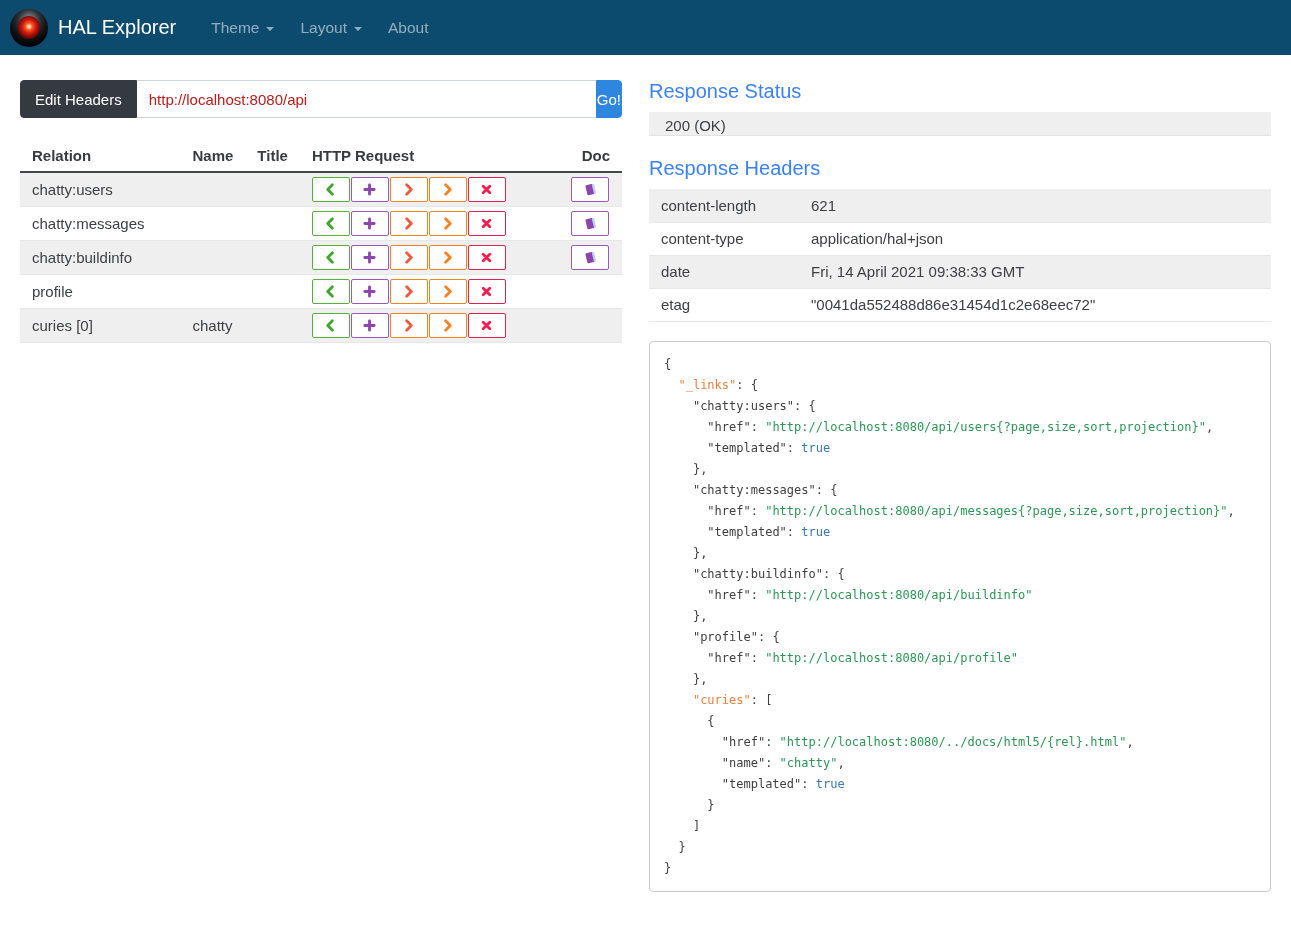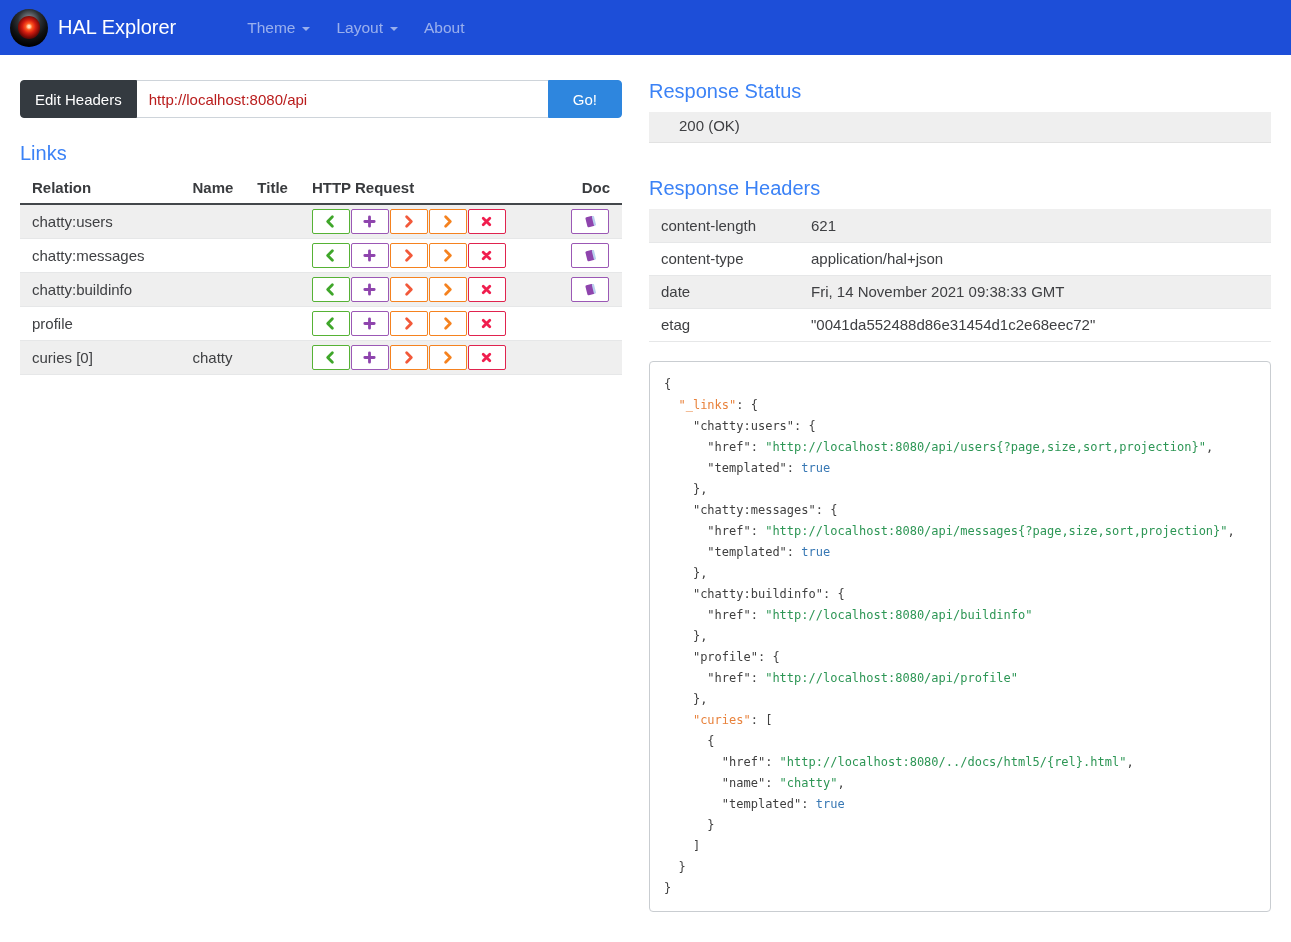--- a/index.html
+++ b/index.html
@@ -1,19 +1,19 @@
 <!DOCTYPE html>
 <html><head>
 <meta charset="utf-8">
 <style>
   * { box-sizing: border-box; margin: 0; padding: 0; }
   html,body { width: 1291px; background:#fff; font-family:"Liberation Sans","DejaVu Sans",sans-serif; color:#3f4043; }
 
   
-  .navbar { height:55px; background:#1d4ed8; display:flex; align-items:center; padding:0 16px 0 10px;gap:36px; }
+  .navbar { height:55px; background:#0c4a6e; display:flex; align-items:center; padding:0 16px 0 10px; }
   .brand { display:flex; align-items:center; gap:10px; color:#fff; font-size:20px; text-decoration:none; margin-right:22px; cursor:pointer; }
   .hal-eye { width:38px; height:38px; border-radius:50%; position:relative; flex:0 0 38px;
     background: radial-gradient(circle at 50% 30%, #c3c8cd 0%, #757b82 12%, #2c3034 34%, #101214 55%, #000 78%); }
   .hal-eye::after { content:""; position:absolute; left:20%; top:21%; width:60%; height:60%; border-radius:50%;
     background: radial-gradient(circle at 50% 46%, #ffddb2 0 7%, #ff5a1f 20%, #d31c10 40%, #7a0a06 64%, #2a0402 88%, #170101 100%); }
   .nav-menu { display:flex; align-items:center; }
   .nav-link { color:rgba(255,255,255,.55); font-size:15.5px; text-decoration:none; padding:0 13px; cursor:pointer; }
   .caret { display:inline-block; margin-left:7px; vertical-align:2px; border-left:4px solid transparent; border-right:4px solid transparent; border-top:4px solid currentColor; }
 
   
@@ -21,38 +21,38 @@
   .col-left  { flex:0 0 602px; }
   .col-right { flex:1 1 auto; min-width:0; }
 
   
   .input-group { display:flex; height:38px; margin-bottom:24px; }
   .btn-dark { background:#343a40; color:#fff; border:1px solid #343a40; border-radius:4px 0 0 4px;
     font-family:inherit; font-size:15px; padding:0 14px; cursor:pointer; white-space:nowrap; }
   .url-input { flex:1 1 auto; border:1px solid #ced4da; border-left:none; border-right:none; padding:0 12px;
     font-family:inherit; font-size:15px; color:#b91c1c; outline:none; }
   .btn-go { background:#2e86de; color:#fff; border:1px solid #2e86de; border-radius:0 4px 4px 0;
-    font-family:inherit; font-size:15px; padding:0 24px; cursor:pointer; }
+    font-family:inherit; font-size:15px; padding:0 0; cursor:pointer; }
 
   
   .sec-title { font-size:20px; font-weight:400; color:#3b82f6; margin:0 0 9px 0; line-height:1.15; }
 
   
   table { border-collapse:collapse; width:100%; }
   .links-table th { text-align:left; font-size:15px; font-weight:700; color:#393b3e; padding:5px 12px 7px 12px; border-bottom:2px solid #43474b; }
   .links-table td { font-size:15px; padding:4px 12px; height:33px; vertical-align:middle;margin-top:12px; }
   .links-table tbody tr:nth-child(odd) { background:#efefef; }
   .links-table tbody tr { border-bottom:1px solid #e6e7e8; }
   .col-doc { text-align:right !important; }
   .hbtn { display:inline-flex; align-items:center; justify-content:center; width:38px; height:25px;
     background:#fff; border:1px solid; border-radius:2px; margin-right:1px; cursor:pointer; padding:0; }
   .hbtn svg { display:block; }
 
   
-  .status-row { background:#efefef; border-bottom:1px solid #e2e2e2; font-size:15px; padding:5px 30px; height:31px; margin-bottom:34px; }
+  .status-row { background:#efefef; border-bottom:1px solid #e2e2e2; font-size:15px; padding:5px 16px; height:24px; margin-bottom:21px; }
   .headers-table { margin-bottom:19px; }
   .headers-table td { font-size:15px; padding:6px 12px; height:33px; vertical-align:middle; border-bottom:1px solid #e6e7e8; }
   .headers-table tr:nth-child(odd) { background:#efefef; }
   .hdr-name { width:150px; }
 
   .body-card { border:1px solid #c9cdd1; border-radius:4px; padding:12px 14px; overflow:hidden;
     font-family:"DejaVu Sans Mono","Liberation Mono",monospace; font-size:12px; line-height:21px; color:#404040; white-space:pre; }
   .j-k   { color:#404040; }
   .j-p   { color:#404040; }
   .j-rel { color:#e8823c; }
@@ -76,21 +76,20 @@
 
 <div class="container">
 
   <div class="col-left">
     <div class="input-group">
       <button class="btn-dark">Edit Headers</button>
       <input class="url-input" type="text" value="http://localhost:8080/api" style="">
       <button class="btn-go">Go!</button>
     </div>
 
-    <h2 class="sec-title">Links</h2>
     <table class="links-table">
       <thead>
           <tr id="links-head">
             <th style="width: 162px;">Relation</th>
             <th style="width: 61px;">Name</th>
             <th style="width: 53px;">Title</th>
             <th style="width: 270px;">HTTP Request</th>
             <th class="col-doc" style="width: 56px;">Doc</th>
           </tr>
         </thead>
@@ -267,21 +266,21 @@
           <tr>
             <td class="hdr-name">content-length</td>
             <td>621</td>
           </tr>
           <tr>
             <td class="hdr-name">content-type</td>
             <td>application/hal+json</td>
           </tr>
           <tr>
             <td class="hdr-name">date</td>
-            <td>Fri, 14 November 2021 09:38:33 GMT</td>
+            <td>Fri, 14 April 2021 09:38:33 GMT</td>
           </tr>
           <tr>
             <td class="hdr-name">etag</td>
             <td>"0041da552488d86e31454d1c2e68eec72"</td>
           </tr>
         </tbody>
     </table>
 
     <pre class="body-card" id="response-body-code"><span class="j-p">{</span>
   <span class="j-rel">"_links"</span><span class="j-p">: </span><span class="j-p">{</span>

